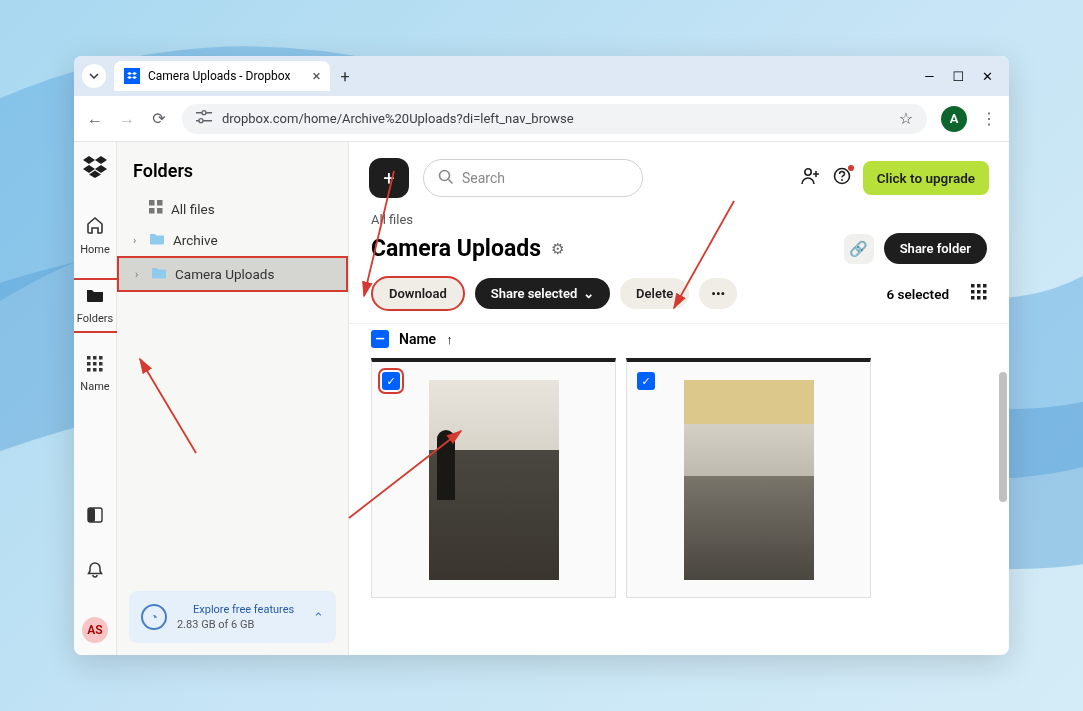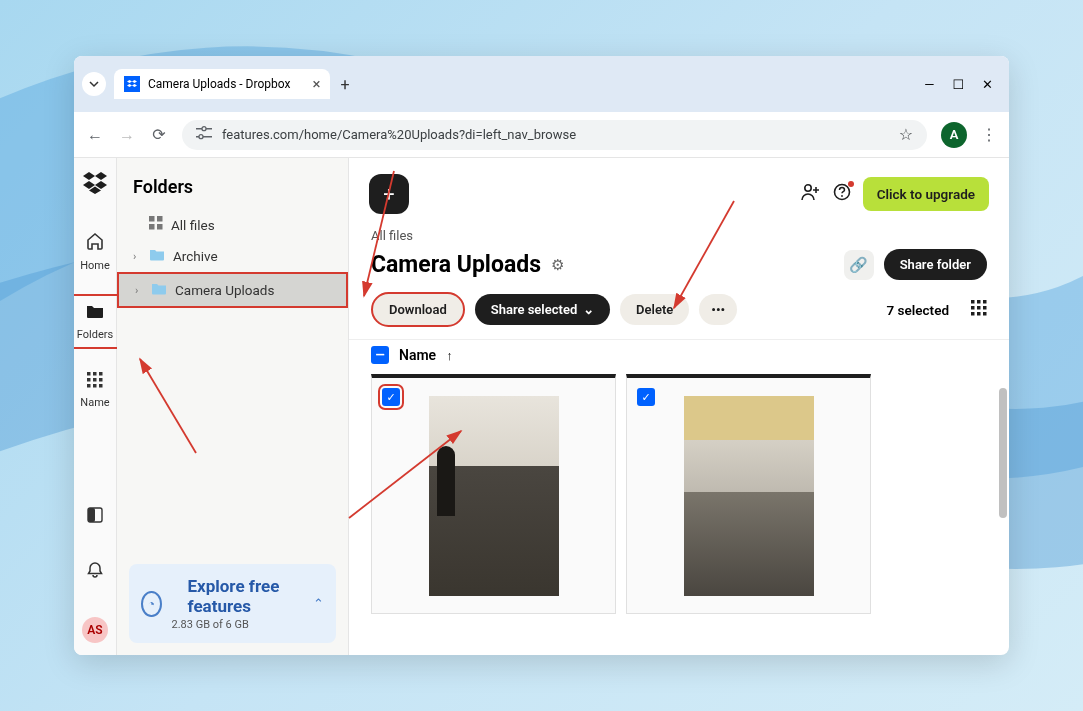--- a/index.html
+++ b/index.html
@@ -1,19 +1,19 @@
 <!DOCTYPE html>
 <html><head>
 <meta charset="utf-8">
 <style>
 * { margin:0; padding:0; box-sizing:border-box; font-family:-apple-system,BlinkMacSystemFont,"Segoe UI",Roboto,sans-serif; }
 body { width:1083px; height:711px; background:linear-gradient(135deg,#a8d8f0 0%,#c5e4f5 50%,#d4ecf7 100%); position:relative; overflow:hidden; }
 .bg-swirl { position:absolute; width:1200px; height:800px; top:-100px; left:-100px; }
 .browser-window { position:absolute; left:74px; top:56px; width:935px; height:599px; background:#fff; border-radius:8px; box-shadow:0 8px 32px rgba(0,0,0,0.15); overflow:hidden; display:flex; flex-direction:column; }
-.titlebar { height:56px; background:#dfe9f5; display:flex; align-items:center; padding:0 8px; }
+.titlebar { height:40px; background:#dfe9f5; display:flex; align-items:center; padding:0 8px; }
 .tab-dd { width:24px; height:24px; background:#fff; border-radius:12px; display:flex; align-items:center; justify-content:center; margin-right:8px; font-size:13px; }
 .tab { background:#fff; border-radius:8px 8px 0 0; padding:6px 10px; display:flex; align-items:center; gap:8px; font-size:12px; }
 .tab-favicon { width:16px; height:16px; background:#0061fe; display:flex; align-items:center; justify-content:center; }
 .tab-close { margin-left:14px; font-size:15px; color:#555; }
 .new-tab { margin-left:10px; font-size:16px; color:#333; }
 .win-controls { margin-left:auto; display:flex; gap:18px; padding-right:8px; font-size:13px; }
 .url-bar { height:46px; background:#fff; display:flex; align-items:center; padding:0 12px; gap:14px; border-bottom:1px solid #e5e5e5; }
 .nav-btn { font-size:16px; color:#5f6368; width:18px; text-align:center; }
 .addr { flex:1; background:#f1f3f4; border-radius:20px; height:30px; display:flex; align-items:center; padding:0 14px; gap:10px; font-size:13px; color:#3c4043; }
 .star { margin-left:auto; font-size:16px; }
@@ -30,21 +30,21 @@
 .folders-pane { width:232px; background:#f7f7f5; border-right:1px solid #e5e5e5; display:flex; flex-direction:column; }
 .folders-header { padding:18px 16px 12px; font-size:18px; font-weight:600; }
 .folder-list { flex:1; }
 .folder-item { display:flex; align-items:center; gap:8px; padding:7px 16px; font-size:13.5px; color:#333; cursor:pointer; }
 .folder-item .arrow { width:8px; font-size:11px; color:#777; }
 .folder-item .ficon { color:#6fb6e5; font-size:15px; }
 .folder-item.selected { background:#d5d5d2; border:2px solid #d43a2f; }
 .folder-item .grid-ic { color:#777; font-size:13px; }
 .explore-card { margin:12px; background:#e6f0fb; border-radius:8px; padding:12px; display:flex; gap:10px; align-items:center; }
 .explore-icon { width:26px; height:26px; border:2px solid #4a7fc8; border-radius:50%; display:flex; align-items:center; justify-content:center; color:#4a7fc8; font-size:12px; }
-.explore-text .t1 { font-size:17px; font-weight:700; color:#2659a8;padding-left:16px; }
+.explore-text .t1 { font-size:11px; font-weight:400; color:#2659a8;padding-left:16px; }
 .explore-text .t2 { font-size:11px; color:#555; margin-top:2px; }
 .explore-arrow { margin-left:auto; color:#4a7fc8; font-size:13px; }
 .main-pane { flex:1; display:flex; flex-direction:column; overflow:hidden; position:relative; }
 .main-header { display:flex; align-items:center; gap:14px; padding:16px 20px 10px; }
 .create-btn { width:40px; height:40px; background:#1e1e1e; border-radius:12px; color:#fff; display:flex; align-items:center; justify-content:center; font-size:20px; }
 .search-box { flex:0 0 220px; height:38px; border:1px solid #d0d0d0; border-radius:20px; display:flex; align-items:center; padding:0 14px; gap:8px; color:#888; font-size:14px; }
 .hdr-right { margin-left:auto; display:flex; align-items:center; gap:12px; }
 .hdr-icon { font-size:17px; position:relative; }
 .help-dot::after { content:""; position:absolute; top:-2px; right:-3px; width:6px; height:6px; background:#d43a2f; border-radius:50%; }
 .upgrade-btn { background:#b8e03a; color:#1e1e1e; font-weight:600; font-size:13.5px; padding:9px 14px; border-radius:8px; }
@@ -115,21 +115,21 @@
   <span class="nav-btn">⟳</span>
   <div class="addr">
     <span><svg width="16" height="14" viewBox="0 0 16 14">
             <rect x="0" y="2" width="6" height="1.5" fill="#5f6368"></rect>
             <rect x="10" y="2" width="6" height="1.5" fill="#5f6368"></rect>
             <circle cx="8" cy="2.7" r="2" fill="none" stroke="#5f6368" stroke-width="1.3"></circle>
             <rect x="0" y="10" width="3" height="1.5" fill="#5f6368"></rect>
             <rect x="7" y="10" width="9" height="1.5" fill="#5f6368"></rect>
             <circle cx="5" cy="10.7" r="2" fill="none" stroke="#5f6368" stroke-width="1.3"></circle>
           </svg></span>
-    <span>features.com/home/Camera%20Uploads?di=left_nav_browse</span>
+    <span>dropbox.com/home/Archive%20Uploads?di=left_nav_browse</span>
     <span class="star">☆</span>
   </div>
   <span class="avatar-btn">A</span>
   <span class="menu-dots">⋮</span>
  </div>
 
  <div class="content-area">
   <div class="app-sidebar">
     <span class="dropbox-logo"><svg width="24" height="22" viewBox="0 0 24 22">
             <path d="M6 0L12 4 6 8 0 4z M18 0L24 4 18 8 12 4z M6 9L12 13 6 17 0 13z M18 9L24 13 18 17 12 13z M12 14.5L18 18.5 12 22 6 18.5z" fill="#1e1e1e"></path>
@@ -207,20 +207,27 @@
     </div>
     <span class="explore-arrow">⌃</span>
    </div>
   </div>
 
   <div class="main-pane">
    <div class="main-header">
     <div class="create-btn">
             <span>+</span>
           </div>
+    <div class="search-box">
+            <span><svg width="16" height="16" viewBox="0 0 16 16">
+                <circle cx="6.5" cy="6.5" r="5" fill="none" stroke="#888" stroke-width="1.6"></circle>
+                <line x1="10.5" y1="10.5" x2="14.5" y2="14.5" stroke="#888" stroke-width="1.6"></line>
+              </svg></span>
+            <span>Search</span>
+          </div>
     <div class="hdr-right">
       <span class="hdr-icon"><svg width="20" height="18" viewBox="0 0 20 18">
                 <circle cx="7" cy="5" r="3.2" fill="none" stroke="#1e1e1e" stroke-width="1.6"></circle>
                 <path d="M1 17c0-3.3 2.7-6 6-6s6 2.7 6 6" fill="none" stroke="#1e1e1e" stroke-width="1.6"></path>
                 <line x1="15" y1="4" x2="15" y2="10" stroke="#1e1e1e" stroke-width="1.6"></line>
                 <line x1="12" y1="7" x2="18" y2="7" stroke="#1e1e1e" stroke-width="1.6"></line>
               </svg></span>
       <span class="hdr-icon help-dot"><svg width="18" height="18" viewBox="0 0 18 18">
                 <circle cx="9" cy="9" r="7.5" fill="none" stroke="#1e1e1e" stroke-width="1.6"></circle>
                 <path d="M6.5 7a2.5 2.5 0 015 0c0 1.5-2.5 1.8-2.5 3.2" fill="none" stroke="#1e1e1e" stroke-width="1.5"></path>
@@ -239,21 +246,21 @@
     <div class="share-folder-btn">Share folder</div>
    </div>
    <div class="action-row">
     <div class="pill-btn pill-light pill-download">Download</div>
     <div class="pill-btn pill-black">
             <span>Share selected</span>
             <span>⌄</span>
           </div>
     <div class="pill-btn pill-light">Delete</div>
     <div class="pill-btn pill-light" style="padding:8px 12px">•••</div>
-    <span class="selected-text">7 selected</span>
+    <span class="selected-text">6 selected</span>
     <span class="grid-toggle"><svg width="16" height="16" viewBox="0 0 16 16">
               <rect x="0" y="0" width="3.5" height="3.5" fill="#1e1e1e"></rect>
               <rect x="6" y="0" width="3.5" height="3.5" fill="#1e1e1e"></rect>
               <rect x="12" y="0" width="3.5" height="3.5" fill="#1e1e1e"></rect>
               <rect x="0" y="6" width="3.5" height="3.5" fill="#1e1e1e"></rect>
               <rect x="6" y="6" width="3.5" height="3.5" fill="#1e1e1e"></rect>
               <rect x="12" y="6" width="3.5" height="3.5" fill="#1e1e1e"></rect>
               <rect x="0" y="12" width="3.5" height="3.5" fill="#1e1e1e"></rect>
               <rect x="6" y="12" width="3.5" height="3.5" fill="#1e1e1e"></rect>
               <rect x="12" y="12" width="3.5" height="3.5" fill="#1e1e1e"></rect>

